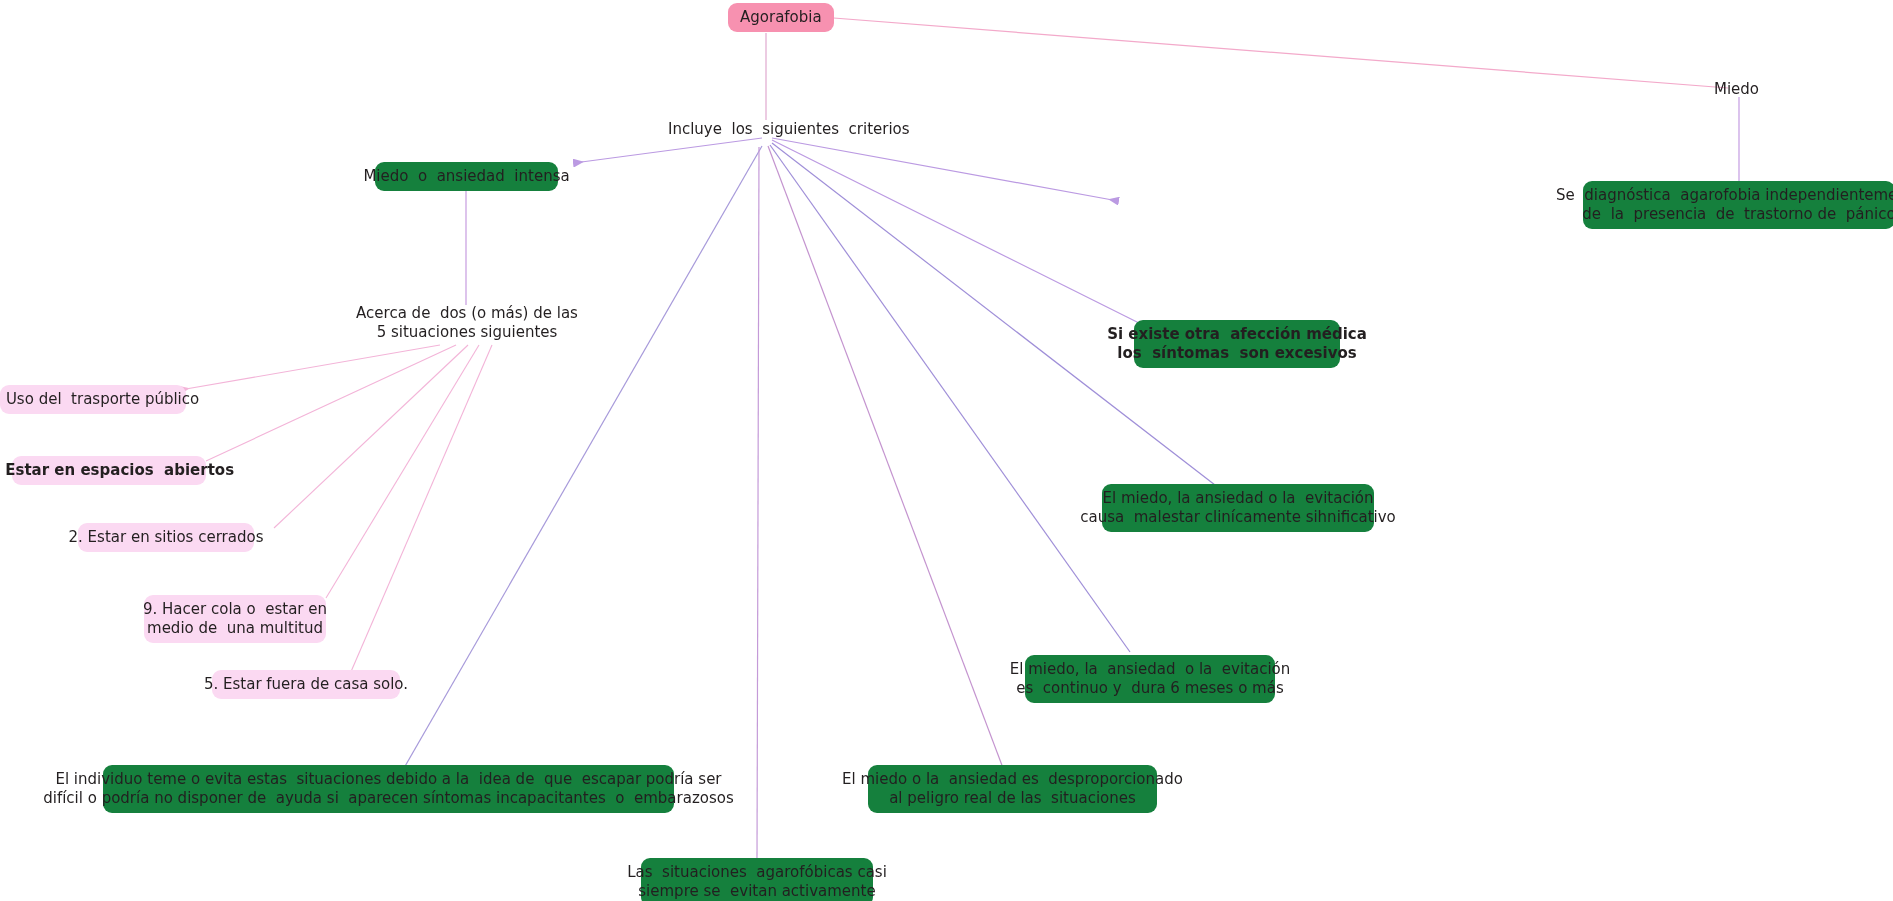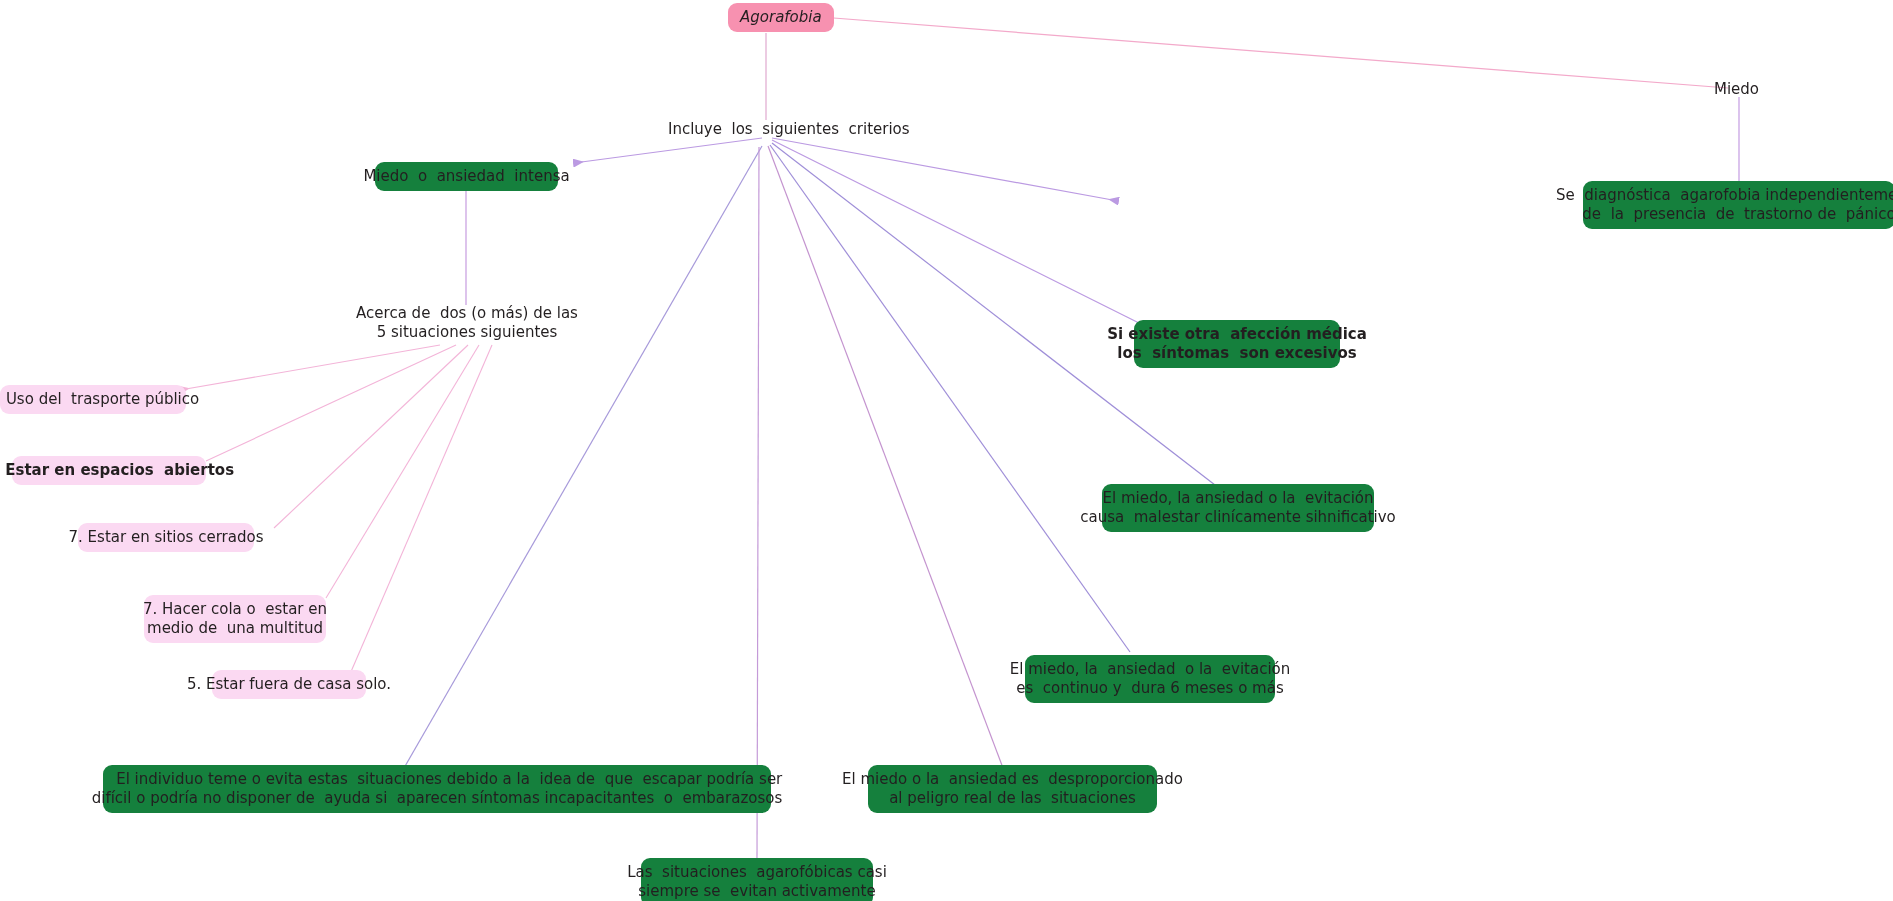--- a/index.html
+++ b/index.html
@@ -38,21 +38,20 @@
   }
   .node-box {
     border-radius: 9px;
     padding: 5px 11px;
   }
   .node-root {
     background: #f791b0;
     border-radius: 9px;
     padding: 5px 12px;
     font-size: 15px;
-    font-style: italic;
   }
   .node-pink {
     background: #fbd9f2;
     font-size: 15px;
   }
   .node-purple {
     background: #15803d;
     font-size: 15px;
   }
   .node-plain {
@@ -127,27 +126,27 @@
 5 situaciones siguientes</span>
   </div>
 
   <div class="node node-box node-pink" style="left:0px; top:385px; width:186px;">
     <span>1. Uso del  trasporte público</span>
   </div>
   <div class="node node-box node-pink" style="left:12px; top:456px; width:194px;font-weight:bold;">
     <span>2. Estar en espacios  abiertos</span>
   </div>
   <div class="node node-box node-pink" style="left:78px; top:523px; width:176px;">
-    <span>7. Estar en sitios cerrados</span>
+    <span>2. Estar en sitios cerrados</span>
   </div>
   <div class="node node-box node-pink" style="left:144px; top:595px; width:182px;">
-    <span>7. Hacer cola o  estar en
+    <span>9. Hacer cola o  estar en
 medio de  una multitud</span>
   </div>
-  <div class="node node-box node-pink" style="left:212px; top:670px; width:154px;">
+  <div class="node node-box node-pink" style="left:212px; top:670px; width:188px;">
     <span>5. Estar fuera de casa solo.</span>
   </div>
 
 
   <div class="node node-box node-purple" style="left:1134px; top:320px; width:206px;font-weight:bold;">
     <span>Si existe otra  afección médica
 los  síntomas  son excesivos</span>
   </div>
 
   <div class="node node-box node-purple" style="left:1102px; top:484px; width:272px;">
@@ -158,21 +157,21 @@
   <div class="node node-box node-purple" style="left:1025px; top:655px; width:250px;">
     <span>El miedo, la  ansiedad  o la  evitación
 es  continuo y  dura 6 meses o más</span>
   </div>
 
   <div class="node node-box node-purple" style="left:868px; top:765px; width:289px;">
     <span>El miedo o la  ansiedad es  desproporcionado
 al peligro real de las  situaciones</span>
   </div>
 
-  <div class="node node-box node-purple" style="left:103px; top:765px; width:668px;text-align:right;">
+  <div class="node node-box node-purple" style="left:103px; top:765px; width:571px;">
     <span>El individuo teme o evita estas  situaciones debido a la  idea de  que  escapar podría ser
 difícil o podría no disponer de  ayuda si  aparecen síntomas incapacitantes  o  embarazosos</span>
   </div>
 
   <div class="node node-box node-purple" style="left:641px; top:858px; width:232px;">
     <span>Las  situaciones  agarofóbicas casi
 siempre se  evitan activamente</span>
   </div>
 
 </div>

